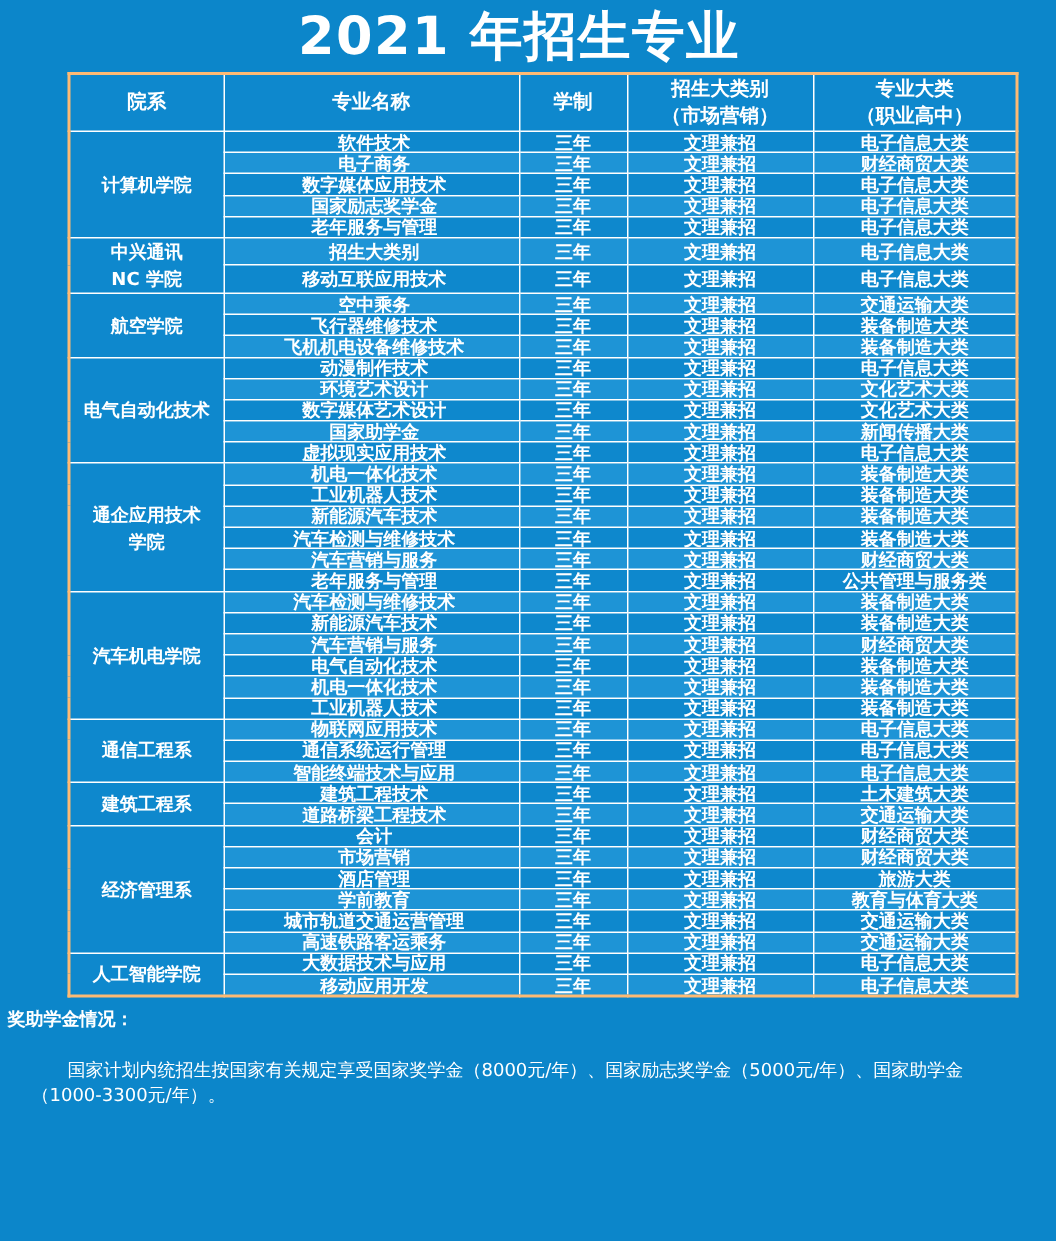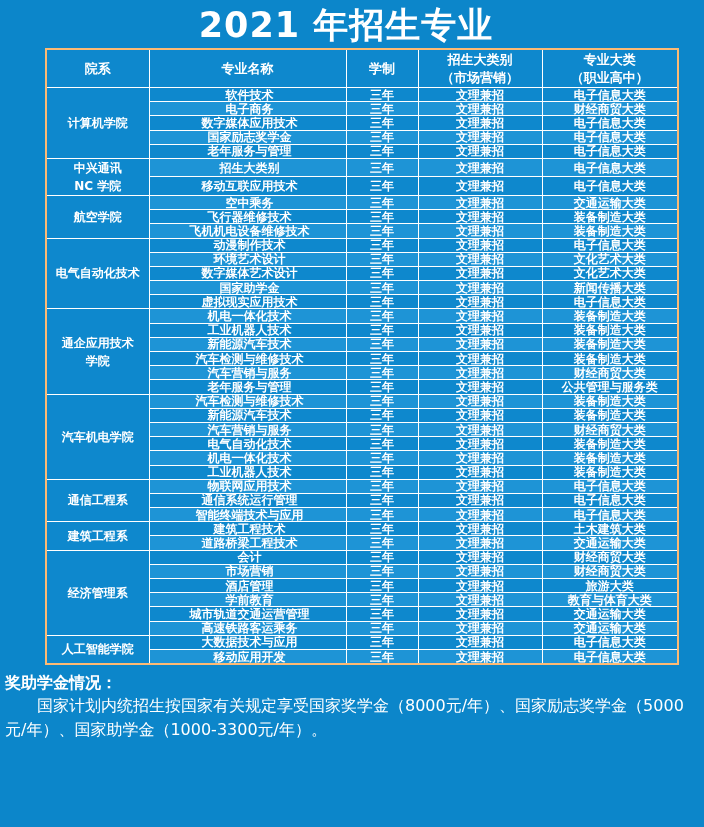--- a/index.html
+++ b/index.html
@@ -64,28 +64,28 @@
     background: #1e94d6;
   }
   table.majors td.dept {
     background: #0e88cd;
     font-size: 12px;
     line-height: 1.5;
     white-space: normal;
   }
   .footer {
     padding: 6px 6px 0 5px;
-    font-size: 16px;
+    font-size: 12px;
     line-height: 1.45;
   }
   .footer .footer-heading {
     font-weight: bold;
   }
   .footer .footer-body {
-    margin: 0;
+    margin: 16px;
     text-indent: 2em;
   }
 </style>
 </head>
 <body>
 
 <div class="page">
 
   <div class="title">2021 年招生专业</div>
 

